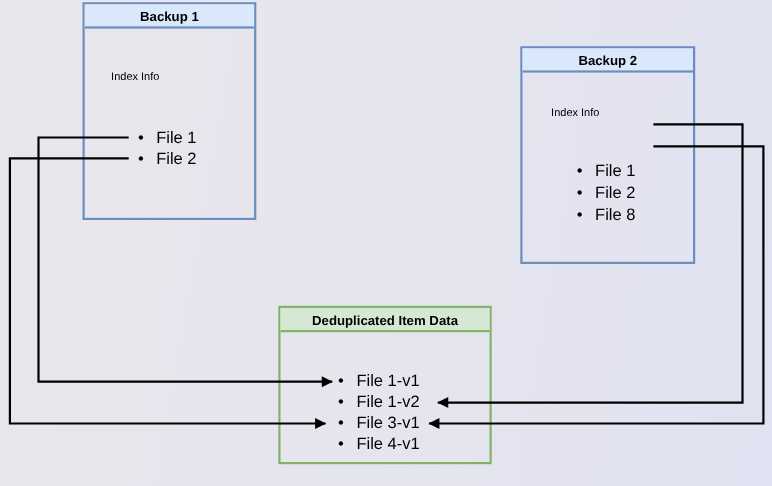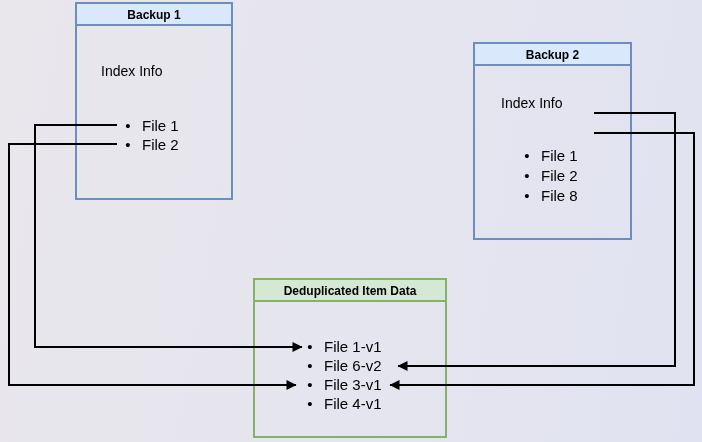--- a/index.html
+++ b/index.html
@@ -43,25 +43,25 @@
     font-weight: bold;
     border-bottom: 2px solid;
   }
   .box.blue { border-color: #6c8ebf; }
   .box.blue .box-title { background: #dae8fc; border-color: #6c8ebf; }
   .box.green { border-color: #82b366; }
   .box.green .box-title { background: #d5e8d4; border-color: #82b366; }
 
   #backup1 { left: 75px;  top: 2px;   width: 158px; height: 198px; }
   #backup2 { left: 473px; top: 4px;   width: 159px; height: 198px; margin-top: 38px; }
-  #dedup   { left: 253px; top: 278px; width: 194px; height: 160px; }
+  #dedup   { left: 253px; top: 278px; width: 194px; height: 144px; }
 
   .index-label {
     position: absolute;
-    font-size: 14px;
+    font-size: 10px;
     line-height: 18px;
     white-space: nowrap;
   }
   #backup1 .index-label { left: 24px; top: 58px; }
   #backup2 .index-label { left: 26px; top: 50px; }
 
   ul.file-list {
     position: absolute;
     list-style: none;
   }
@@ -138,21 +138,21 @@
 
   <div class="box green" id="dedup">
     <div class="box-title">Deduplicated Item Data</div>
     <ul class="file-list">
         <li>
           <span class="bullet">•</span>
           <span>File 1-v1</span>
         </li>
         <li>
           <span class="bullet">•</span>
-          <span>File 6-v2</span>
+          <span>File 1-v2</span>
         </li>
         <li>
           <span class="bullet">•</span>
           <span>File 3-v1</span>
         </li>
         <li>
           <span class="bullet">•</span>
           <span>File 4-v1</span>
         </li>
       </ul>

